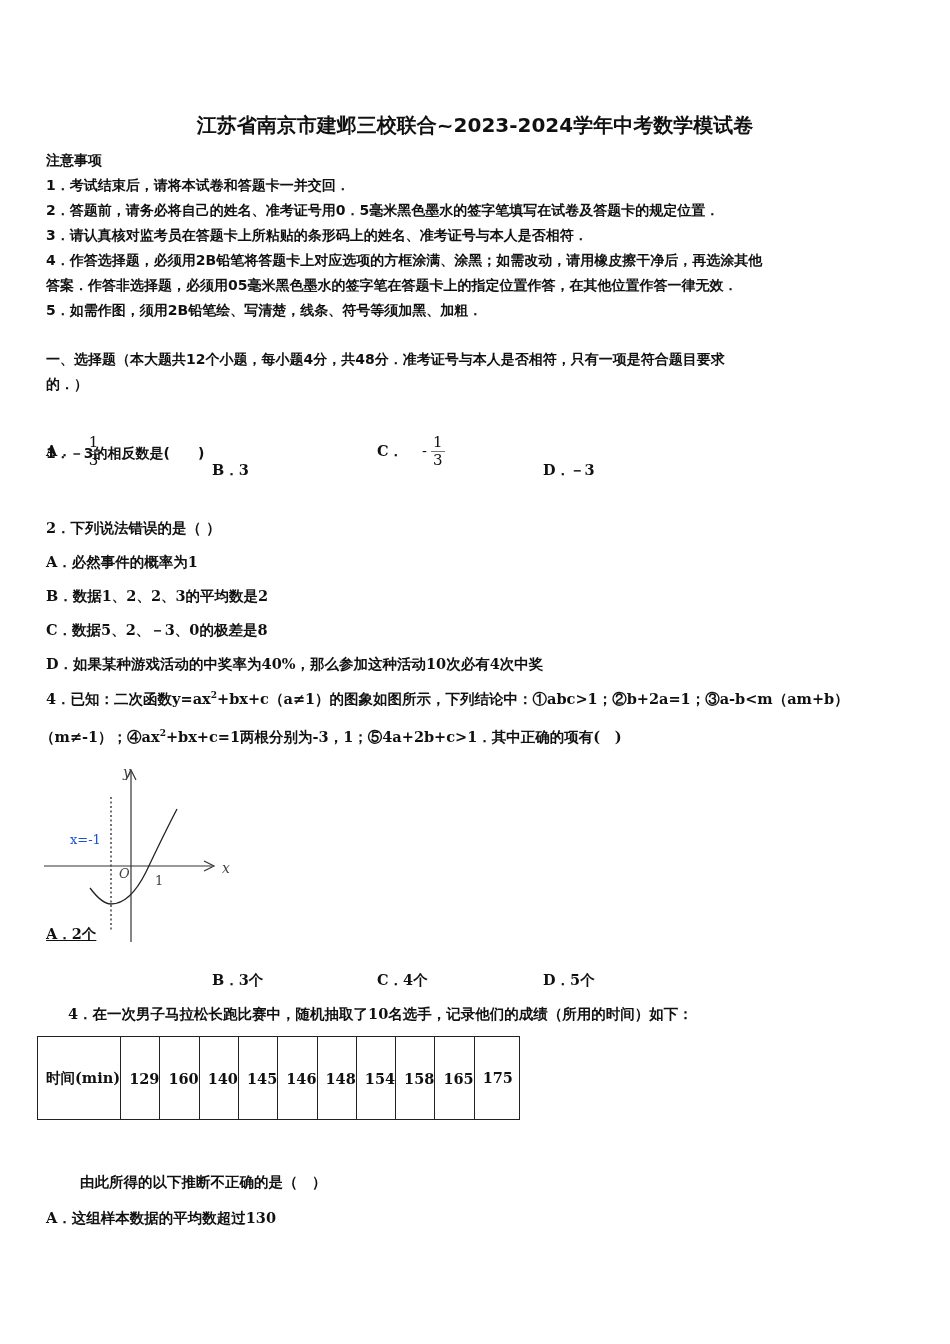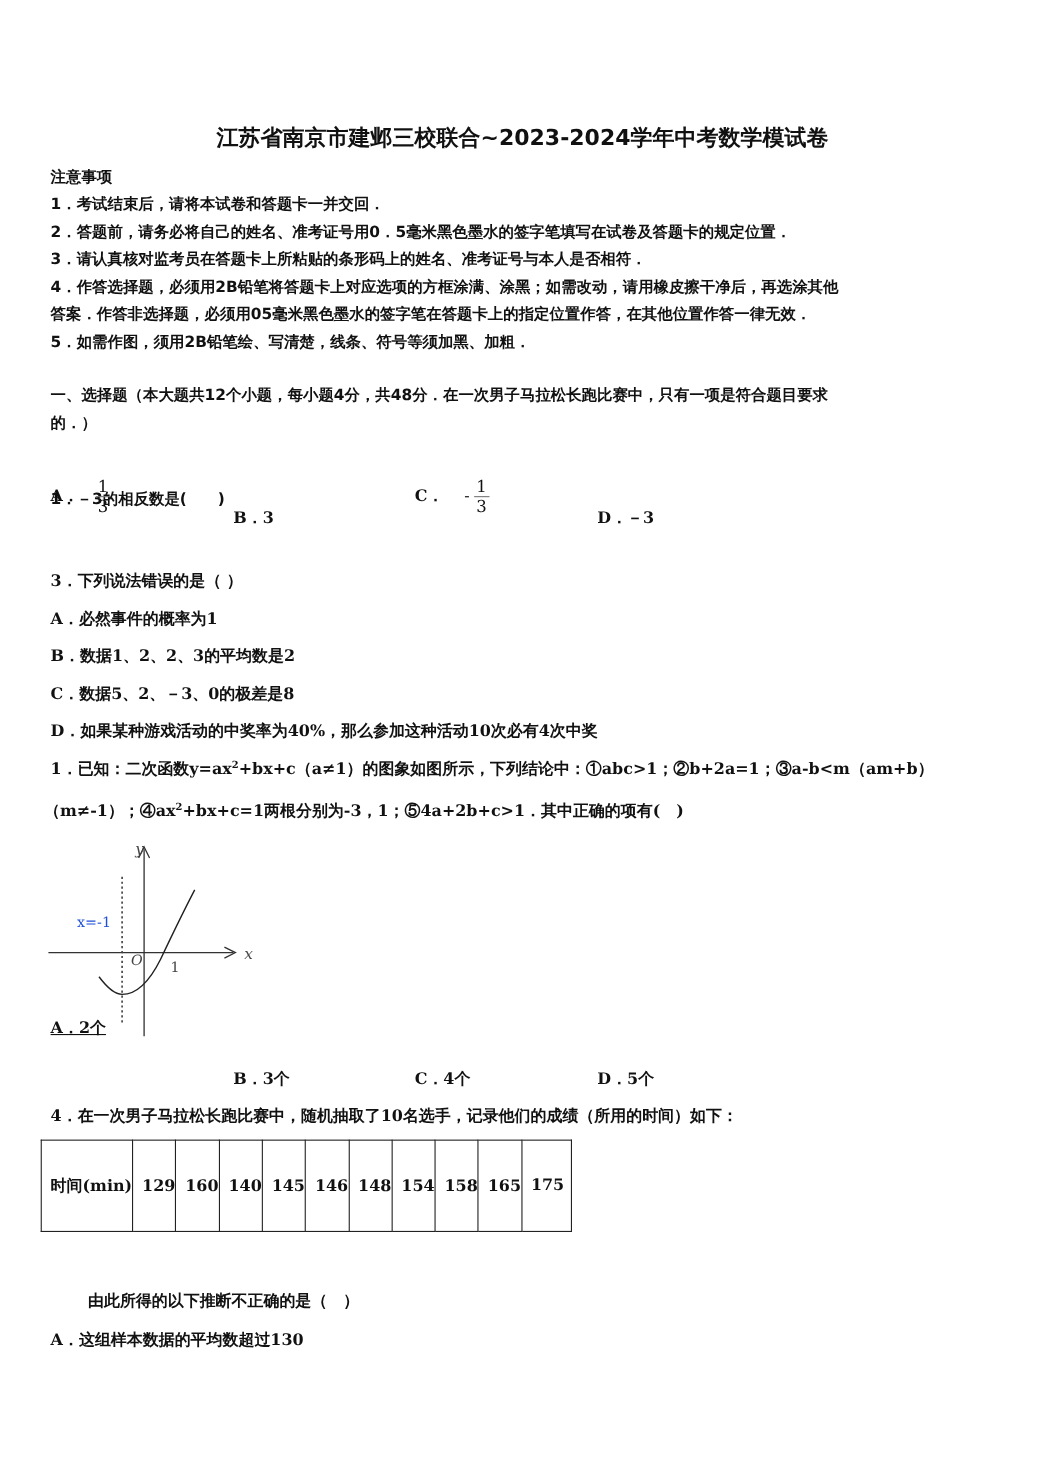--- a/index.html
+++ b/index.html
@@ -29,48 +29,48 @@
 <div class="title">江苏省南京市建邺三校联合~2023-2024学年中考数学模试卷</div>
 
 <div class="line notice" style="top:152px;">注意事项</div>
 <div class="line notice" style="top:177px;">1．考试结束后，请将本试卷和答题卡一并交回．</div>
 <div class="line notice" style="top:202px;text-align:right;">2．答题前，请务必将自己的姓名、准考证号用0．5毫米黑色墨水的签字笔填写在试卷及答题卡的规定位置．</div>
 <div class="line notice" style="top:227px;">3．请认真核对监考员在答题卡上所粘贴的条形码上的姓名、准考证号与本人是否相符．</div>
 <div class="line notice" style="top:252px;">4．作答选择题，必须用2B铅笔将答题卡上对应选项的方框涂满、涂黑；如需改动，请用橡皮擦干净后，再选涂其他</div>
 <div class="line notice" style="top:277px;">答案．作答非选择题，必须用05毫米黑色墨水的签字笔在答题卡上的指定位置作答，在其他位置作答一律无效．</div>
 <div class="line notice" style="top:302px;">5．如需作图，须用2B铅笔绘、写清楚，线条、符号等须加黑、加粗．</div>
 
-<div class="line notice" style="top:351px;">一、选择题（本大题共12个小题，每小题4分，共48分．在一次男子马拉松长跑比赛中，只有一项是符合题目要求</div>
+<div class="line notice" style="top:351px;">一、选择题（本大题共12个小题，每小题4分，共48分．准考证号与本人是否相符，只有一项是符合题目要求</div>
 <div class="line notice" style="top:376px;">的．）</div>
 <div class="line notice" style="top:401px;margin-top:44px;">1．－3的相反数是(　　)</div>
 
 <div class="opt" style="left:46px; top:434px;">
   <span>A．</span>
   <span class="frac">
     <span class="num">1</span>
     <span class="den">3</span>
   </span>
 </div>
 <div class="opt" style="left:212px; top:461px;">B．3</div>
 <div class="opt" style="left:377px; top:434px;">
   <span>C．</span>
   <span style="font-weight:normal; margin-left:14px;">-</span><span class="frac" style="margin-left:4px;">
     <span class="num">1</span>
     <span class="den">3</span>
   </span>
 </div>
 <div class="opt" style="left:543px; top:461px;">D．－3</div>
 
-<div class="line q" style="top:519px;">3．下列说法错误的是（ ）</div>
+<div class="line q" style="top:519px;">2．下列说法错误的是（ ）</div>
 <div class="line q" style="top:553px;">A．必然事件的概率为1</div>
 <div class="line q" style="top:587px;">B．数据1、2、2、3的平均数是2</div>
 <div class="line q" style="top:621px;">C．数据5、2、－3、0的极差是8</div>
 <div class="line q" style="top:655px;">D．如果某种游戏活动的中奖率为40%，那么参加这种活动10次必有4次中奖</div>
 
-<div class="line q" style="top:690px;"><span>1．已知：二次函数y=ax</span><sup>2</sup><span>+bx+c（a≠1）的图象如图所示，下列结论中：①abc&gt;1；②b+2a=1；③a-b&lt;m（am+b）</span></div>
+<div class="line q" style="top:690px;"><span>4．已知：二次函数y=ax</span><sup>2</sup><span>+bx+c（a≠1）的图象如图所示，下列结论中：①abc&gt;1；②b+2a=1；③a-b&lt;m（am+b）</span></div>
 <div class="line q" style="top:728px; left:40px;"><span>（m≠-1）；④ax</span><sup>2</sup><span>+bx+c=1两根分别为-3，1；⑤4a+2b+c&gt;1．其中正确的项有(　)</span></div>
 
 <div class="graph">
   <svg width="200" height="185" viewBox="0 0 200 185">
 
     <line x1="4" y1="104" x2="172" y2="104" stroke="#333" stroke-width="1.2"></line>
     <polyline points="164,99 174,104 164,109" fill="none" stroke="#333" stroke-width="1.2"></polyline>
 
     <line x1="91" y1="10" x2="91" y2="180" stroke="#333" stroke-width="1.2"></line>
     <polyline points="86,18 91,8 96,18" fill="none" stroke="#333" stroke-width="1.2"></polyline>
@@ -84,21 +84,21 @@
   <span style="position:absolute; left:79px; top:104px; font-style:italic; font-size:13px; color:#444;">O</span>
   <span style="position:absolute; left:115px; top:111px; font-size:13px; color:#444;">1</span>
   <span style="position:absolute; left:30px; top:70px; font-size:13px; color:#1d4ed8;">x=-1</span>
 </div>
 
 <div class="opt" style="left:46px; top:925px;text-decoration:underline;">A．2个</div>
 <div class="opt" style="left:212px; top:971px;">B．3个</div>
 <div class="opt" style="left:377px; top:971px;">C．4个</div>
 <div class="opt" style="left:543px; top:971px;">D．5个</div>
 
-<div class="line q" style="top:1005px;">4．在一次男子马拉松长跑比赛中，随机抽取了10名选手，记录他们的成绩（所用的时间）如下：</div>
+<div class="line q" style="top:1005px;margin-left:22px;">4．在一次男子马拉松长跑比赛中，随机抽取了10名选手，记录他们的成绩（所用的时间）如下：</div>
 
 <table class="data">
   <tbody>
   <tr class="r2">
     <td>时间(min)</td>
     <td>129</td>
     <td>160</td>
     <td>140</td>
     <td>145</td>
     <td>146</td>

